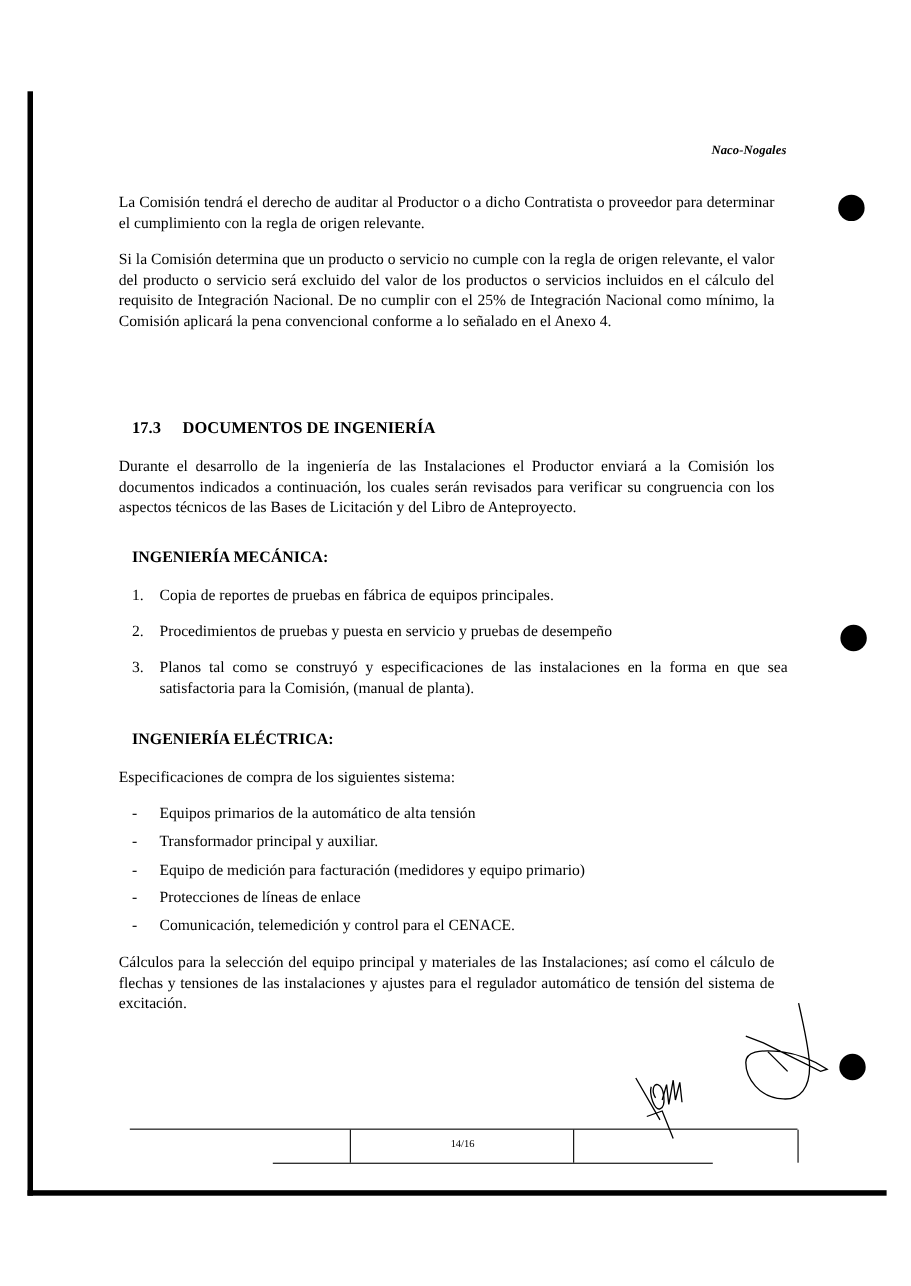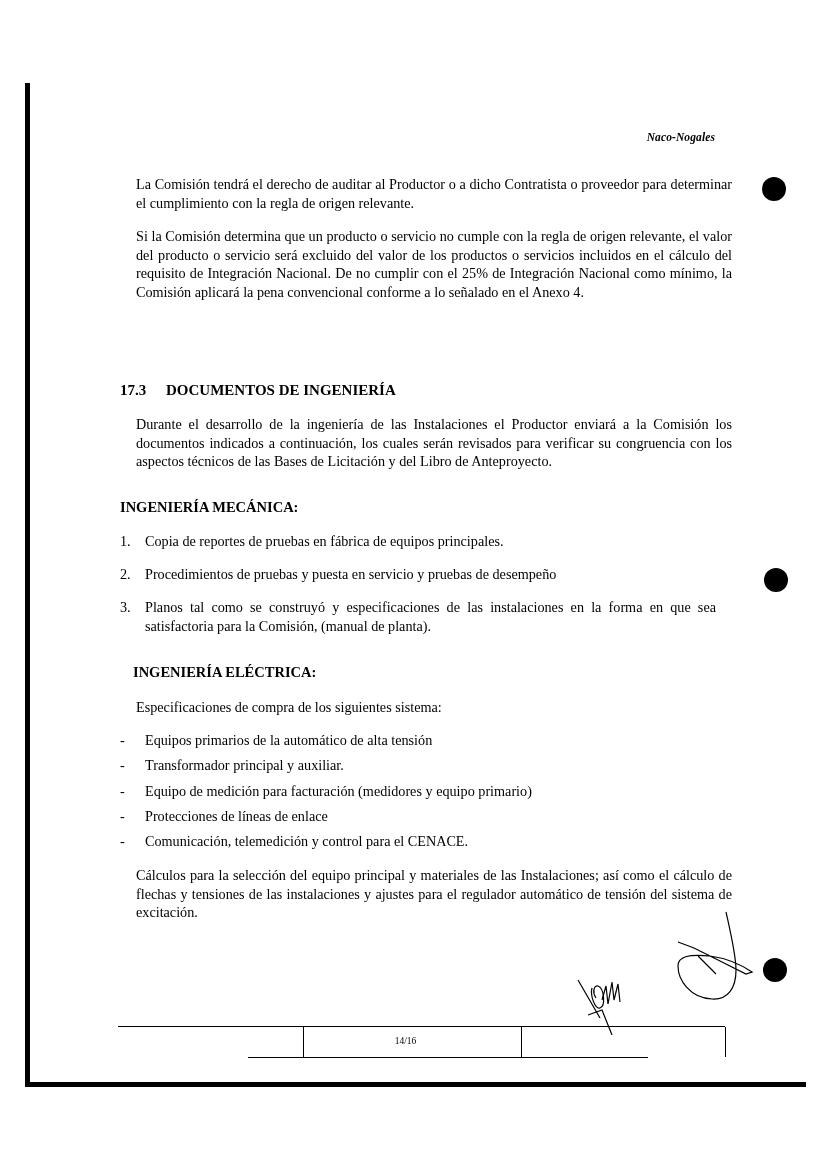--- a/index.html
+++ b/index.html
@@ -3,35 +3,35 @@
 <meta charset="utf-8">
 <style>
   html, body { margin: 0; padding: 0; background: #ffffff; }
   body { width: 828px; height: 1169px; position: relative; overflow: hidden;
          font-family: "Liberation Serif", "DejaVu Serif", serif; color: #000; }
   .left-rule { position: absolute; left: 25px; top: 83px; width: 5px; height: 1004px; background: #000; }
   .bottom-rule { position: absolute; left: 25px; top: 1082px; width: 781px; height: 5px; background: #000; }
   .hole { position: absolute; width: 24px; height: 24px; border-radius: 50%; background: #000; }
   .page-header { position: absolute; right: 113px; top: 131px; font-style: italic; font-weight: bold;
                  font-size: 11.5px; letter-spacing: 0.1px; }
-  .p { position: absolute; left: 136px; width: 596px; font-size: 14.2px; line-height: 18.6px;
+  .p { position: absolute; left: 108px; width: 596px; font-size: 14.2px; line-height: 18.6px;
        text-align: justify; text-align-last: left; }
   .h-section { position: absolute; left: 120px; top: 382px; font-weight: bold; font-size: 15px; }
   .h-section .num { display: inline-block; width: 46px; }
   .h-sub { position: absolute; left: 120px; font-weight: bold; font-size: 14.5px; }
   .ol-item { position: absolute; left: 120px; width: 596px; font-size: 14.2px; line-height: 18.6px; text-align: justify; text-align-last: left; }
   .ol-item .marker { position: absolute; left: 0; top: 0; }
   .ol-item .txt { display: block; margin-left: 25px; }
   .ul-item { position: absolute; left: 120px; width: 596px; font-size: 14.2px; line-height: 18.6px; }
   .ul-item .marker { position: absolute; left: 0; top: 0; }
   .ul-item .txt { display: block; margin-left: 25px; }
   .footer { position: absolute; left: 118px; top: 1026px; width: 607px; height: 30px; border-top: 1px solid #000; }
   .footer .cell { position: absolute; top: 0; height: 30px; border-left: 1px solid #000; }
   .footer .c1 { left: 0; width: 200px; }
-  .footer .c2 { left: 185px; width: 203px; }
+  .footer .c2 { left: 200px; width: 203px; }
   .footer .c3 { left: 403px; width: 203px; border-right: 1px solid #000; }
   .footer .bottom-line { position: absolute; left: 130px; top: 30px; width: 400px; border-top: 1px solid #000; }
   .footer .t1 { position: absolute; left: 4px; top: 1px; font-size: 9.5px; letter-spacing: 0.1px; }
   .footer .t2 { position: absolute; left: 4px; top: 19px; font-size: 9.5px; }
   .footer .t3 { position: absolute; left: 0; width: 203px; top: 9px; text-align: center; font-size: 9.5px; }
   .signatures { position: absolute; left: 540px; top: 900px; width: 288px; height: 140px; }
 </style>
 </head>
 <body>
 
@@ -58,21 +58,21 @@
 </div>
 <div class="ol-item" style="top:565px;">
   <span class="marker">2.</span>
   <span class="txt">Procedimientos de pruebas y puesta en servicio y pruebas de desempeño</span>
 </div>
 <div class="ol-item" style="top:598px;">
   <span class="marker">3.</span>
   <span class="txt">Planos tal como se construyó y especificaciones de las instalaciones en la forma en que sea satisfactoria para la Comisión, (manual de planta).</span>
 </div>
 
-<div class="h-sub" style="top:664px;margin-left:13px;">INGENIERÍA ELÉCTRICA:</div>
+<div class="h-sub" style="top:664px;">INGENIERÍA ELÉCTRICA:</div>
 <div class="p" style="top:698px;">Especificaciones de compra de los siguientes sistema:</div>
 <div class="ul-item" style="top:731px;">
   <span class="marker">-</span>
   <span class="txt">Equipos primarios de la automático de alta tensión</span>
 </div>
 <div class="ul-item" style="top:756px;">
   <span class="marker">-</span>
   <span class="txt">Transformador principal y auxiliar.</span>
 </div>
 <div class="ul-item" style="top:782px;">

